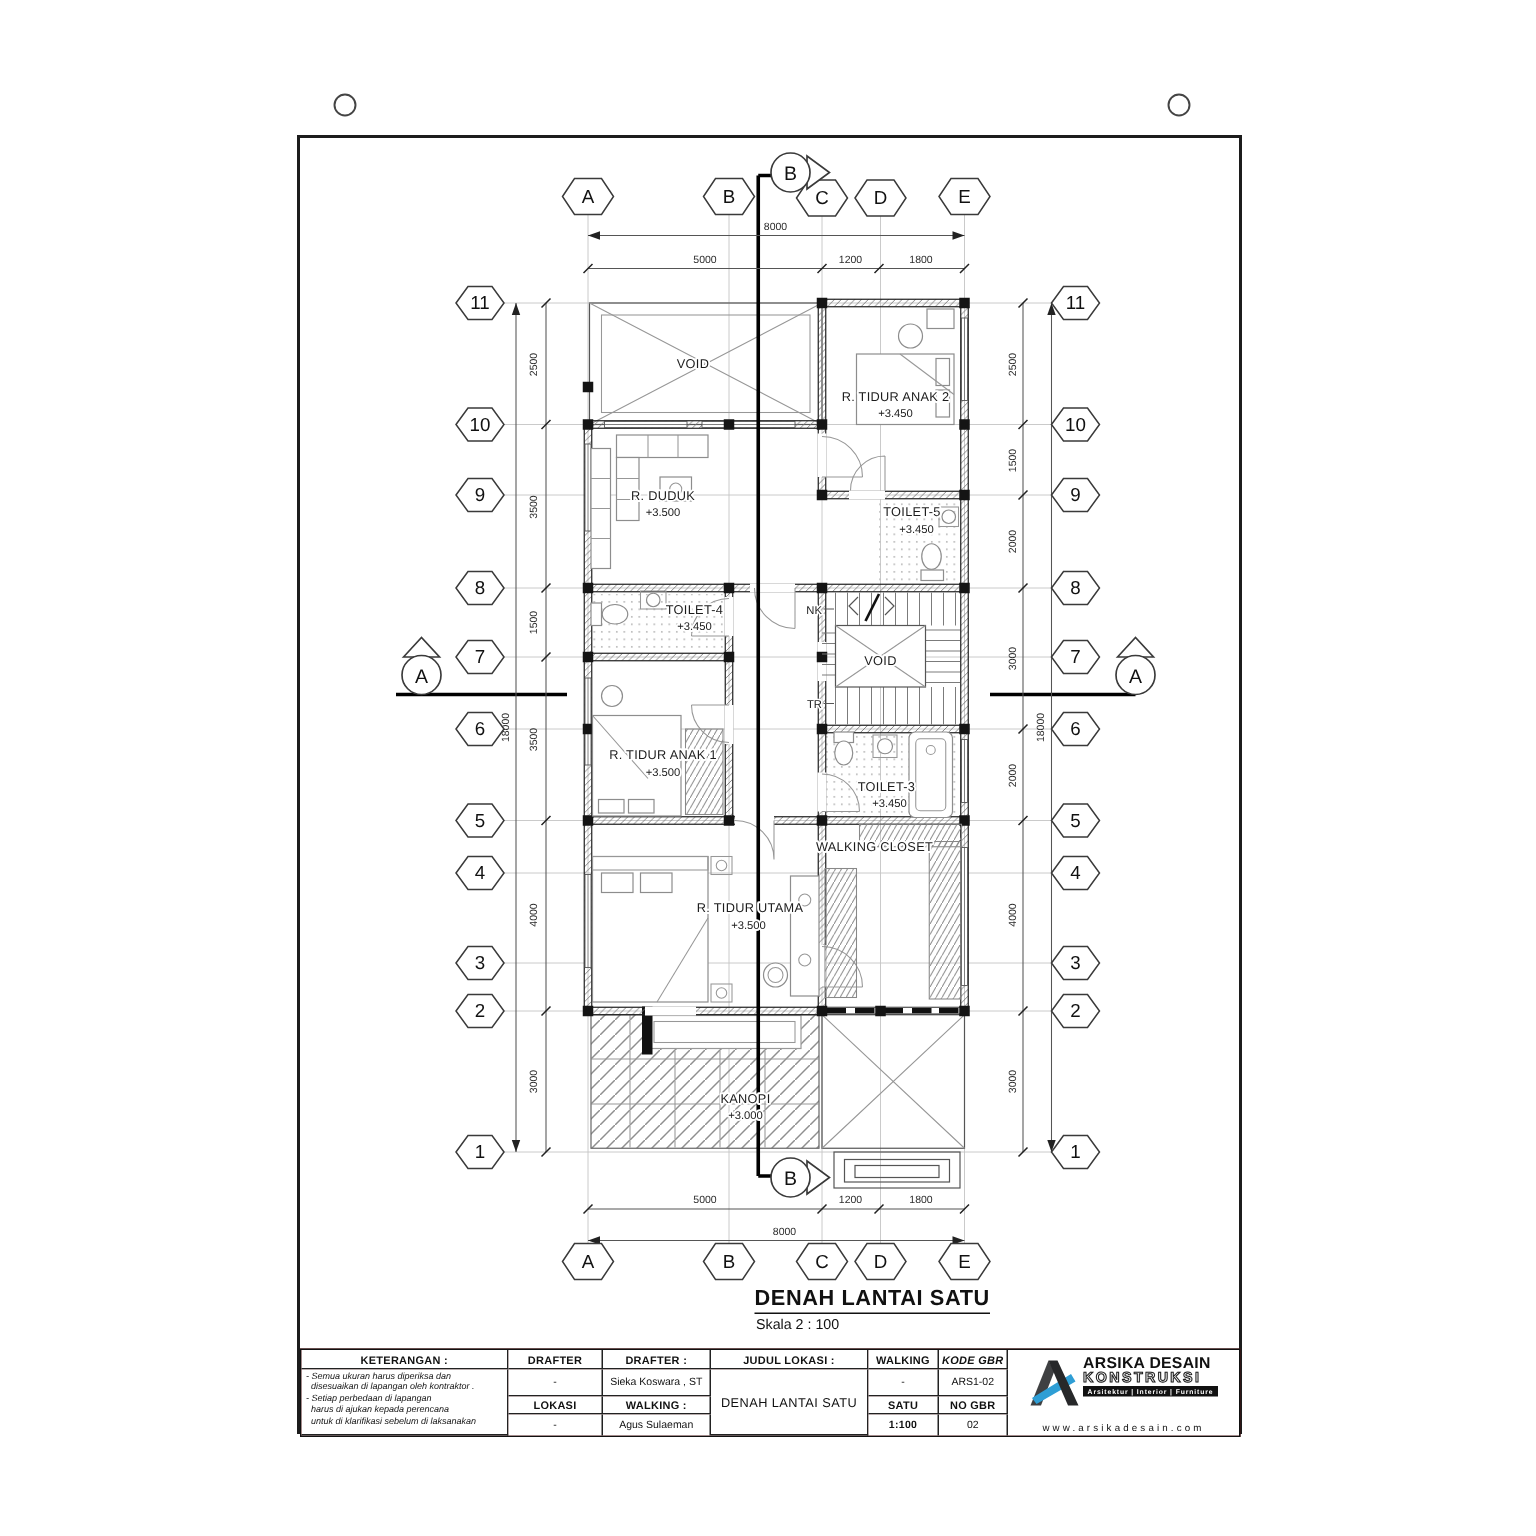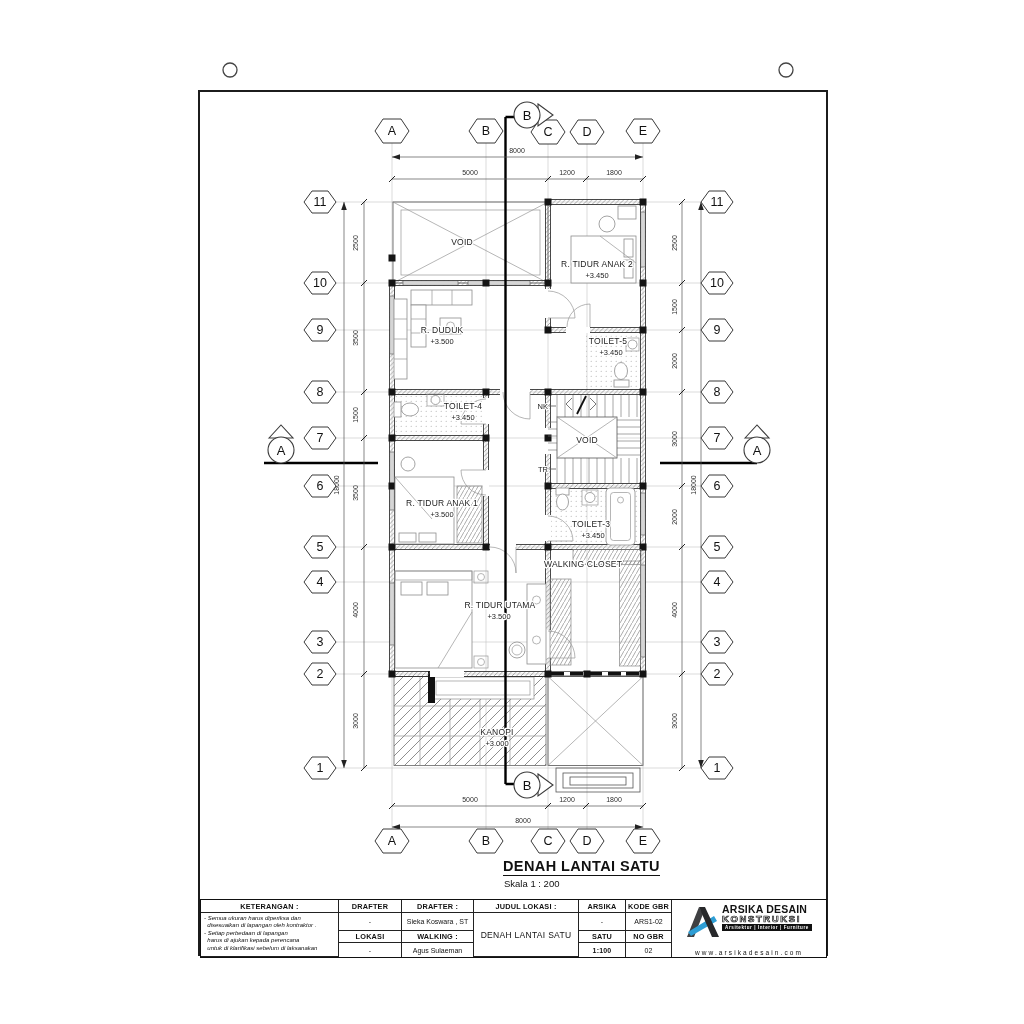--- a/index.html
+++ b/index.html
@@ -462,29 +462,29 @@
       <text class="room" x="500" y="608">R. TIDUR UTAMA</text>
       <text class="elev" x="499" y="619">+3.500</text>
       <text class="room" x="497" y="735">KANOPI</text>
       <text class="elev" x="497" y="746">+3.000</text>
       <text class="ann" x="548" y="409" text-anchor="end">NK</text>
       <text class="ann" x="548" y="472" text-anchor="end">TR</text>
     </g>
   </svg>
 
   <div class="plan-title"><span class="t">DENAH LANTAI SATU</span></div>
-  <div class="plan-sub">Skala 1 : 200</div>
+  <div class="plan-sub">Skala 2 : 100</div>
 
   <div class="tb">
     <div class="c hd" style="grid-row-start: 1; grid-column-start: 1;">KETERANGAN :</div>
     <div class="c hd" style="grid-row-start: 1; grid-column-start: 2;">DRAFTER</div>
     <div class="c hd" style="grid-row-start: 1; grid-column-start: 3;">DRAFTER :</div>
     <div class="c hd" style="grid-row-start: 1; grid-column-start: 4;">JUDUL LOKASI :</div>
-    <div class="c hd" style="grid-row-start: 1; grid-column-start: 5;">ARSIKA</div>
-    <div class="c hd" style="grid-row-start: 1; grid-column-start: 6;">KODE GBR</div>
+    <div class="c hd" style="grid-row-start: 1; grid-column-start: 5;">WALKING</div>
+    <div class="c hd" style="grid-row-start: 1; grid-column-start: 6; font-style: italic;">KODE GBR</div>
     <div class="c noR noB logoc" style="grid-row: 1 / 5; grid-column-start: 7;">
       <div class="logorow">
         <svg width="34" height="34" viewBox="0 0 34 34">
           <polygon points="1,33 13,3 17,10 8,33" fill="#3f4042"></polygon>
           <polygon points="2,28 28,12 31,17 5,32" fill="#2e9ed5"></polygon>
           <polygon points="13,3 19,3 33,33 26,33" fill="#27282a"></polygon>
         </svg>
         <div class="logotxt">
           <div class="ln1">ARSIKA DESAIN</div>
           <div class="ln2">KONSTRUKSI</div>

